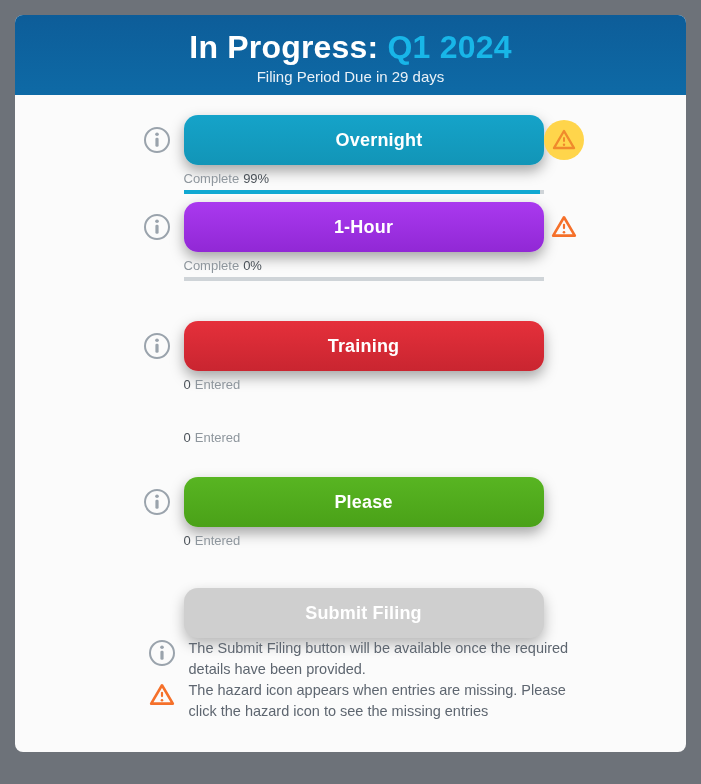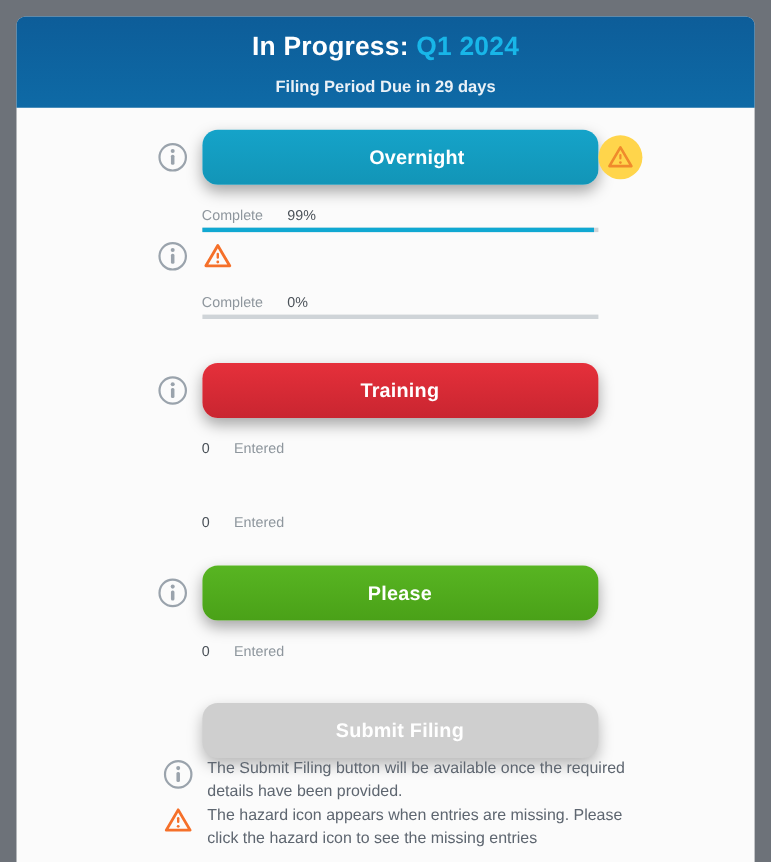--- a/index.html
+++ b/index.html
@@ -22,31 +22,31 @@
     padding-bottom: 30px;
   }
   .header {
     background: linear-gradient(#0d5d99, #0e6aa6);
     border-radius: 8px 8px 0 0;
     text-align: center;
     padding: 14px 0 10px;
     color: #fff;
   }
   .header-title {
-    font-size: 24px;
+    font-size: 32px;
     font-weight: 700;
     letter-spacing: .2px;
   }
   .header-title .period {
     color: #18b6e8;
   }
   .header-sub {
     font-size: 15px;
-    font-weight: 700;
-    margin-top: 14px;
+    font-weight: 400;
+    margin-top: 2px;
     color: #eaf1f7;
   }
   .rows {
     padding: 20px 0 0;
     display: flex;
     flex-direction: column;
   }
   .row {
     display: grid;
     grid-template-columns: 70px 360px 44px;
@@ -114,22 +114,22 @@
     width:28px; height:28px;
     display:flex; align-items:center; justify-content:center;
     cursor:pointer;
     color:#f5702a;
   }
   .hazard-plain svg { width:26px; height:26px; }
   .meta {
     grid-column: 2 / span 1;
     display:flex;
     align-items:center;
-    gap:22px;
-    margin-top:20px;
+    gap:4px;
+    margin-top:6px;
     font-size:13px;
   }
   .meta .label { color:#8e969d; }
   .meta .val { color:#4a5158; font-weight:500; }
   .progress {
     grid-column: 2 / span 1;
     height:4px;
     background:#cfd4d8;
     margin-top:4px;
     margin-bottom:8px;
@@ -211,20 +211,21 @@
 
     <div class="row">
       <div class="info-col">
         <div class="info-icon">
           <svg viewBox="0 0 6 14">
               <circle cx="3" cy="2" r="1.6" fill="currentColor"></circle>
               <rect x="1.6" y="5" width="2.8" height="8" rx="1.2" fill="currentColor"></rect>
             </svg>
         </div>
       </div>
+      <div class="pill pill-purple">1-Hour</div>
       <div class="action-col">
         <div class="hazard-plain">
           <svg viewBox="0 0 24 24">
               <path fill="none" stroke="currentColor" stroke-width="2.4" stroke-linejoin="round" d="M12 3 L22 20 H2 Z"></path>
               <rect x="11" y="9" width="2" height="5" rx="1" fill="currentColor"></rect>
               <circle cx="12" cy="16.8" r="1.2" fill="currentColor"></circle>
             </svg>
         </div>
       </div>
     </div>

